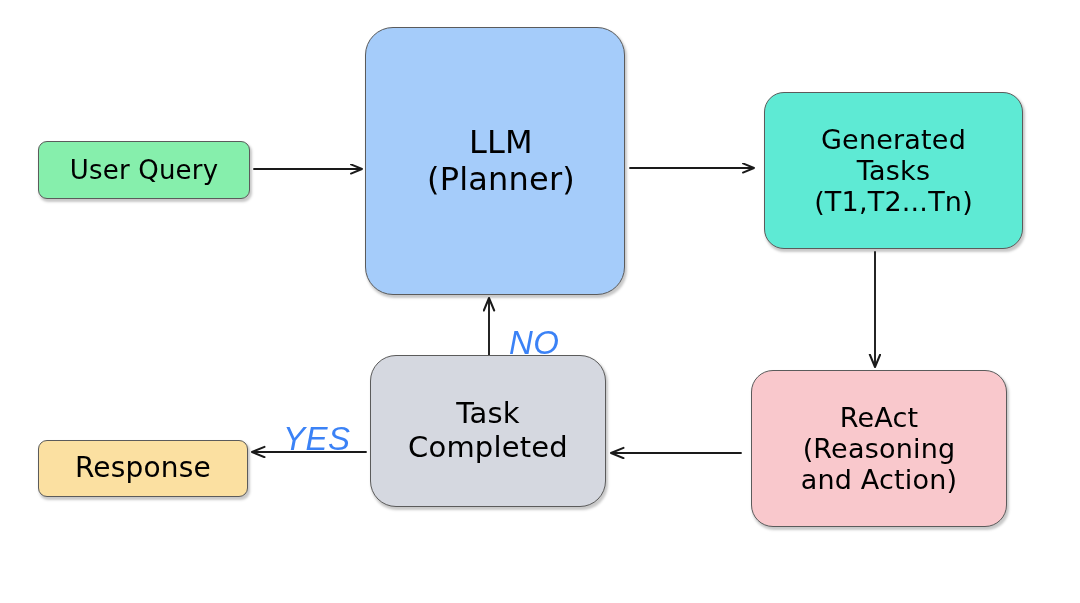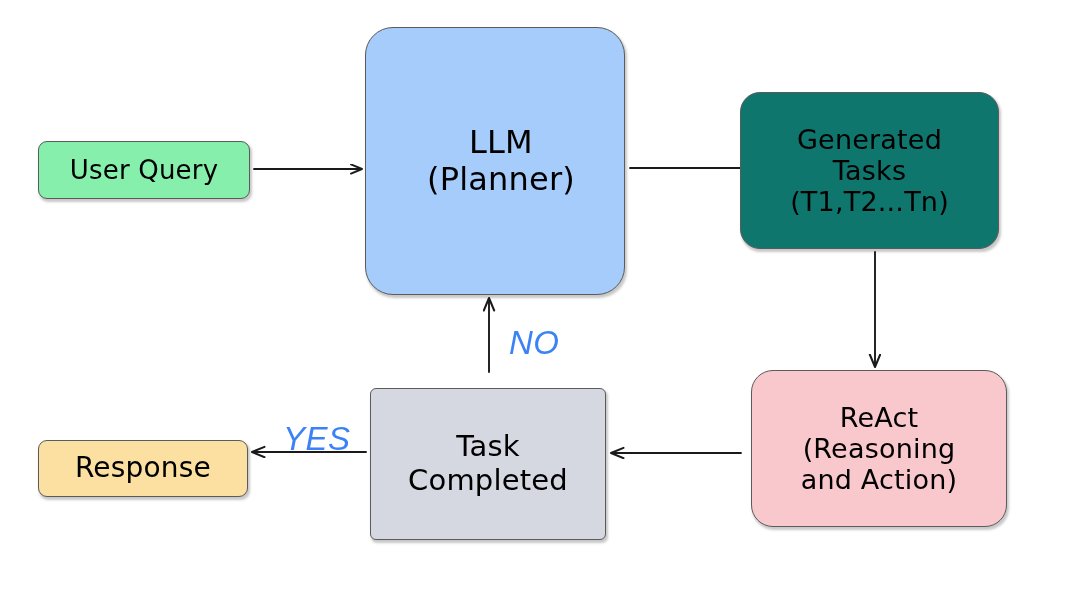--- a/index.html
+++ b/index.html
@@ -50,37 +50,37 @@
   }
   .node-llm {
     left: 365px; top: 27px;
     width: 260px; height: 268px;
     border-radius: 28px;
     background: #a5ccfa;
     font-size: 32px;
     padding-left: 12px;
   }
   .node-tasks {
-    left: 740px; top: 92px;
+    left: 764px; top: 92px;
     width: 259px; height: 157px;
     border-radius: 20px;
-    background: #0f766e;
+    background: #5eead4;
     font-size: 27px;
   }
   .node-react {
     left: 751px; top: 370px;
     width: 256px; height: 157px;
     border-radius: 22px;
     background: #f9c8cc;
     font-size: 27px;
   }
   .node-task-completed {
-    left: 370px; top: 388px;
+    left: 370px; top: 355px;
     width: 236px; height: 152px;
-    border-radius: 6px;
+    border-radius: 26px;
     background: #d5d8e0;
     font-size: 29px;
   }
   .node-response {
     left: 38px;  top: 440px;
     width: 210px; height: 57px;
     border-radius: 9px;
     background: #fbe0a1;
     font-size: 28px;
   }

